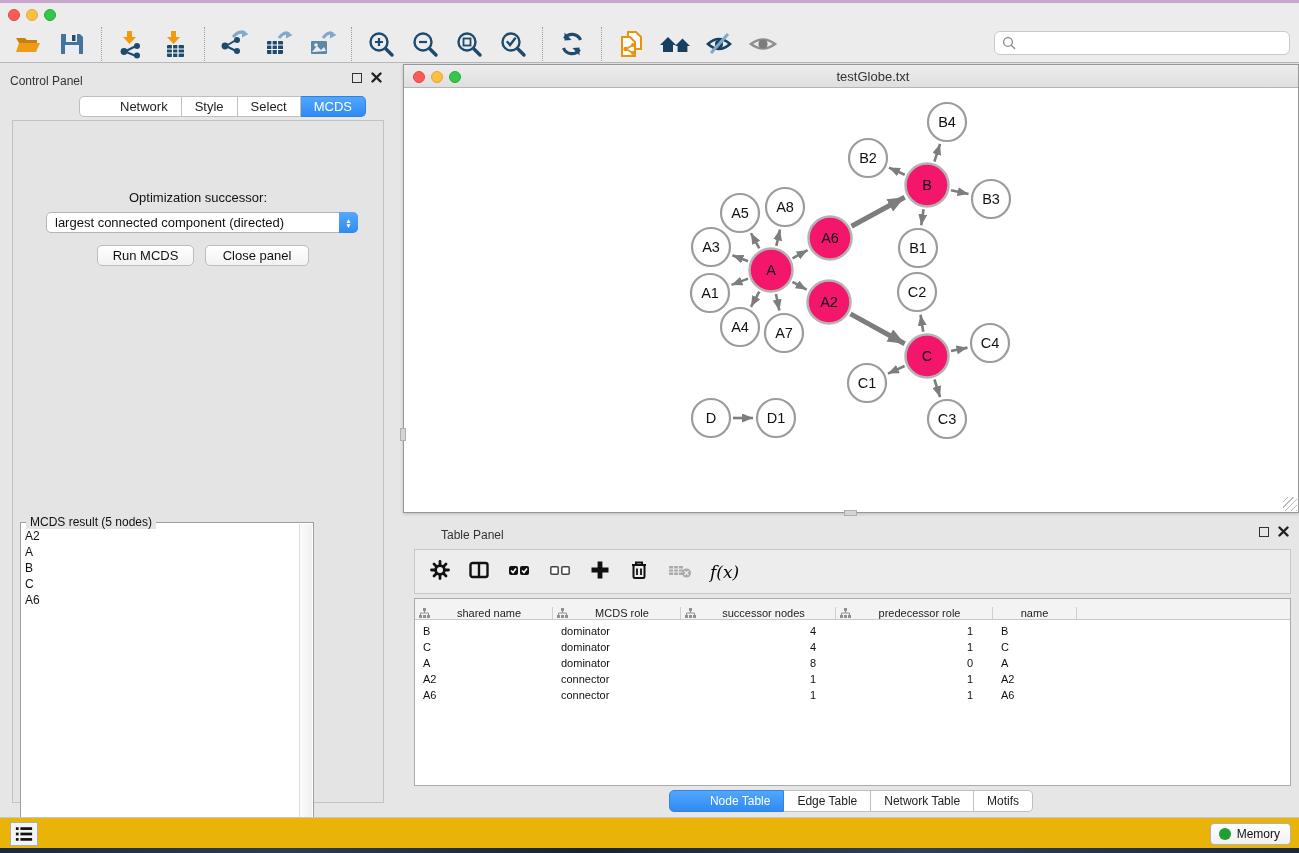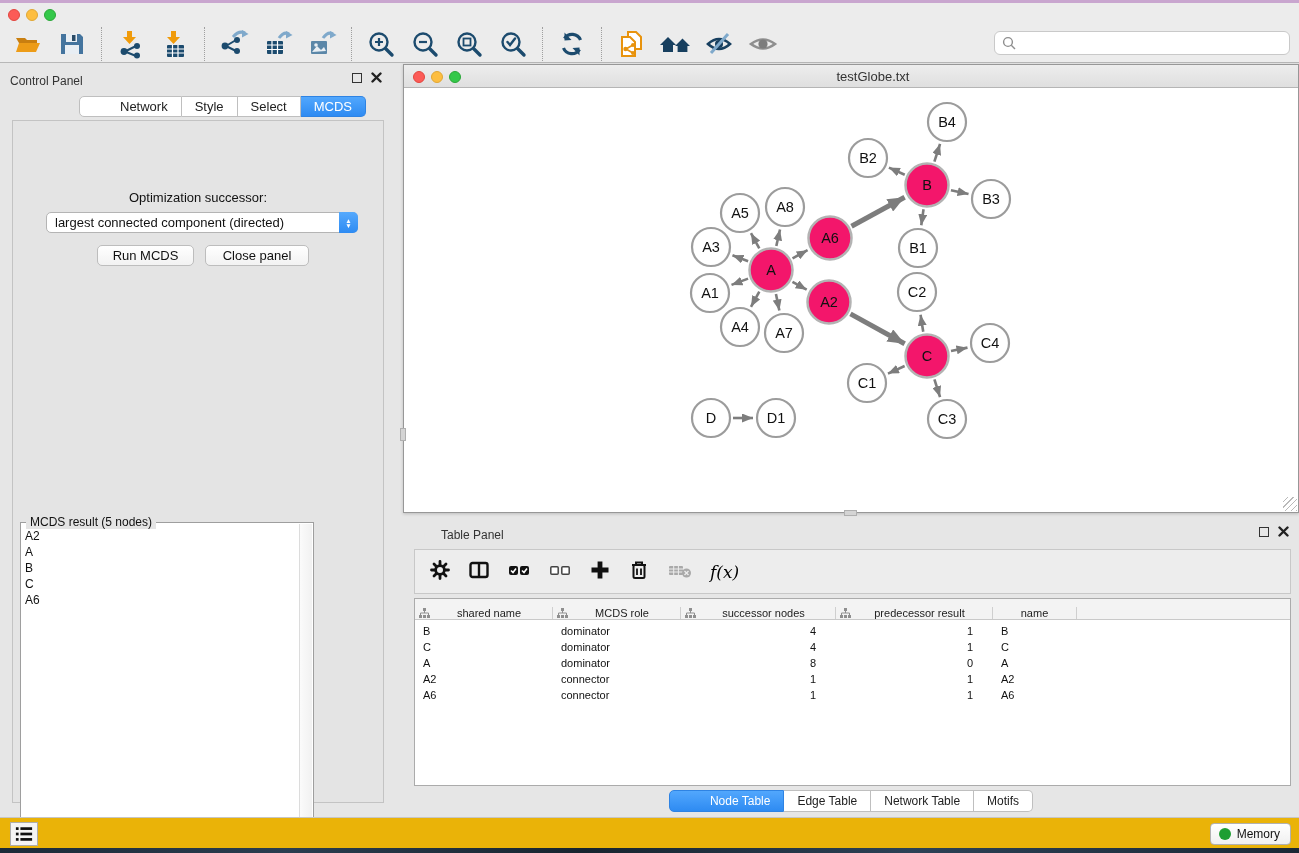--- a/index.html
+++ b/index.html
@@ -463,21 +463,21 @@
       <div class="th" style="width:157px;">
         <svg width="11" height="11" viewBox="0 0 11 11">
             <g fill="#8F8F8F">
               <rect x="4" y="0" width="3" height="3"></rect>
               <rect x="0" y="7" width="3" height="3"></rect>
               <rect x="4" y="7" width="3" height="3"></rect>
               <rect x="8" y="7" width="3" height="3"></rect>
             </g>
             <path d="M5.5 3 v2 M1.5 7 V5 h8 v2" stroke="#8F8F8F" fill="none"></path>
           </svg>
-        <span class="lbl">predecessor result</span>
+        <span class="lbl">predecessor role</span>
       </div>
       <div class="th" style="width:84px;">
         <span class="lbl">name</span>
       </div>
     </div>
     <div style="padding-top:3px;">
       <div class="trow">
         <div class="td" style="width:138px;">B</div>
         <div class="td" style="width:128px;">dominator</div>
         <div class="td num" style="width:155px;">4</div>

